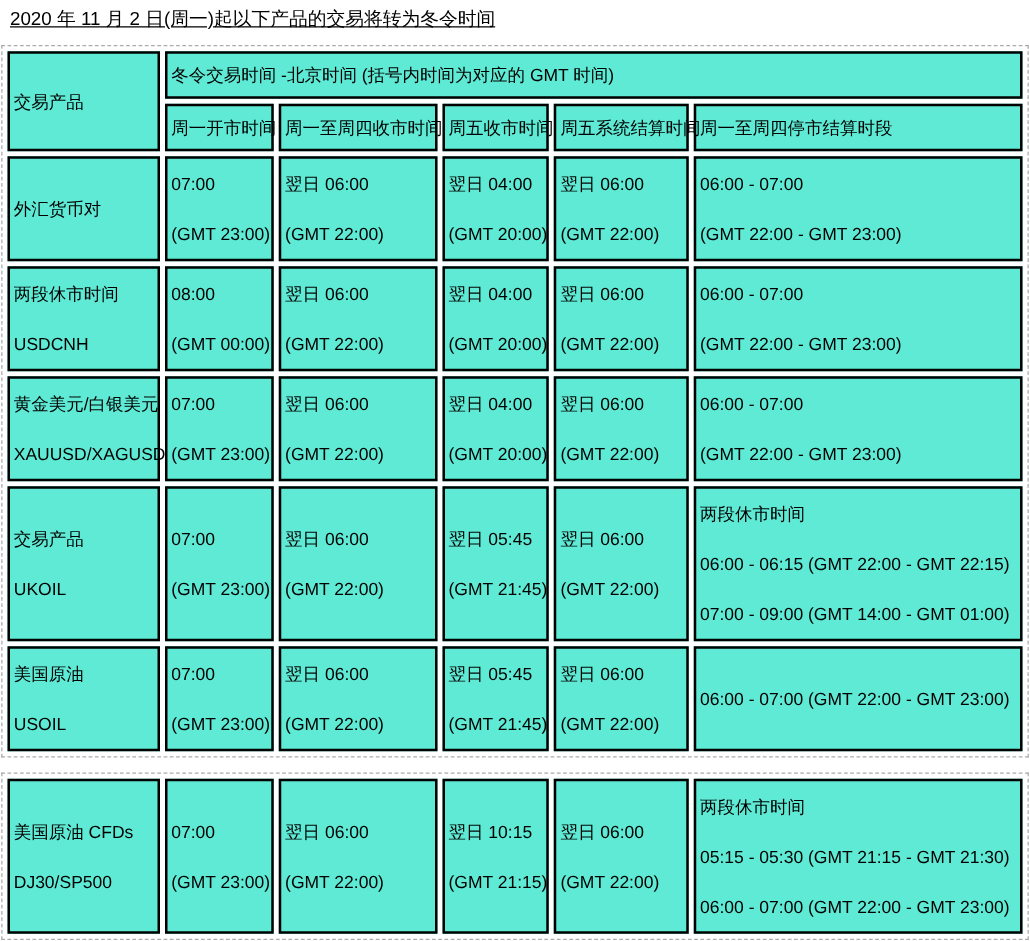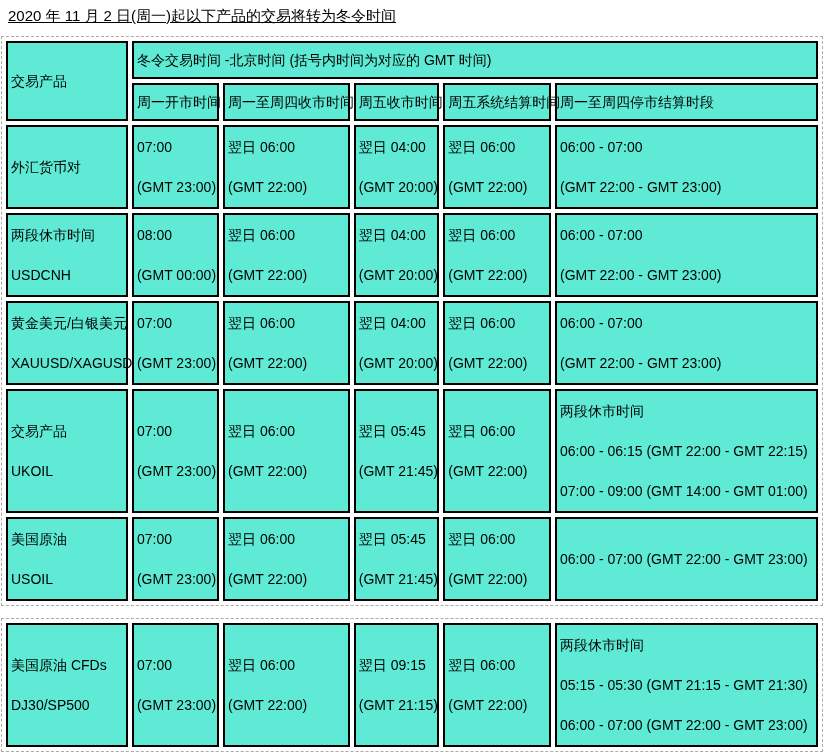--- a/index.html
+++ b/index.html
@@ -258,21 +258,21 @@
         </td>
         <td>
           <div class="line">07:00</div>
           <div class="line">(GMT 23:00)</div>
         </td>
         <td>
           <div class="line">翌日 06:00</div>
           <div class="line">(GMT 22:00)</div>
         </td>
         <td>
-          <div class="line">翌日 09:15</div>
+          <div class="line">翌日 10:15</div>
           <div class="line">(GMT 21:15)</div>
         </td>
         <td>
           <div class="line">翌日 06:00</div>
           <div class="line">(GMT 22:00)</div>
         </td>
         <td>
           <div class="line">两段休市时间</div>
           <div class="line">05:15 - 05:30 (GMT 21:15 - GMT 21:30)</div>
           <div class="line">06:00 - 07:00 (GMT 22:00 - GMT 23:00)</div>

